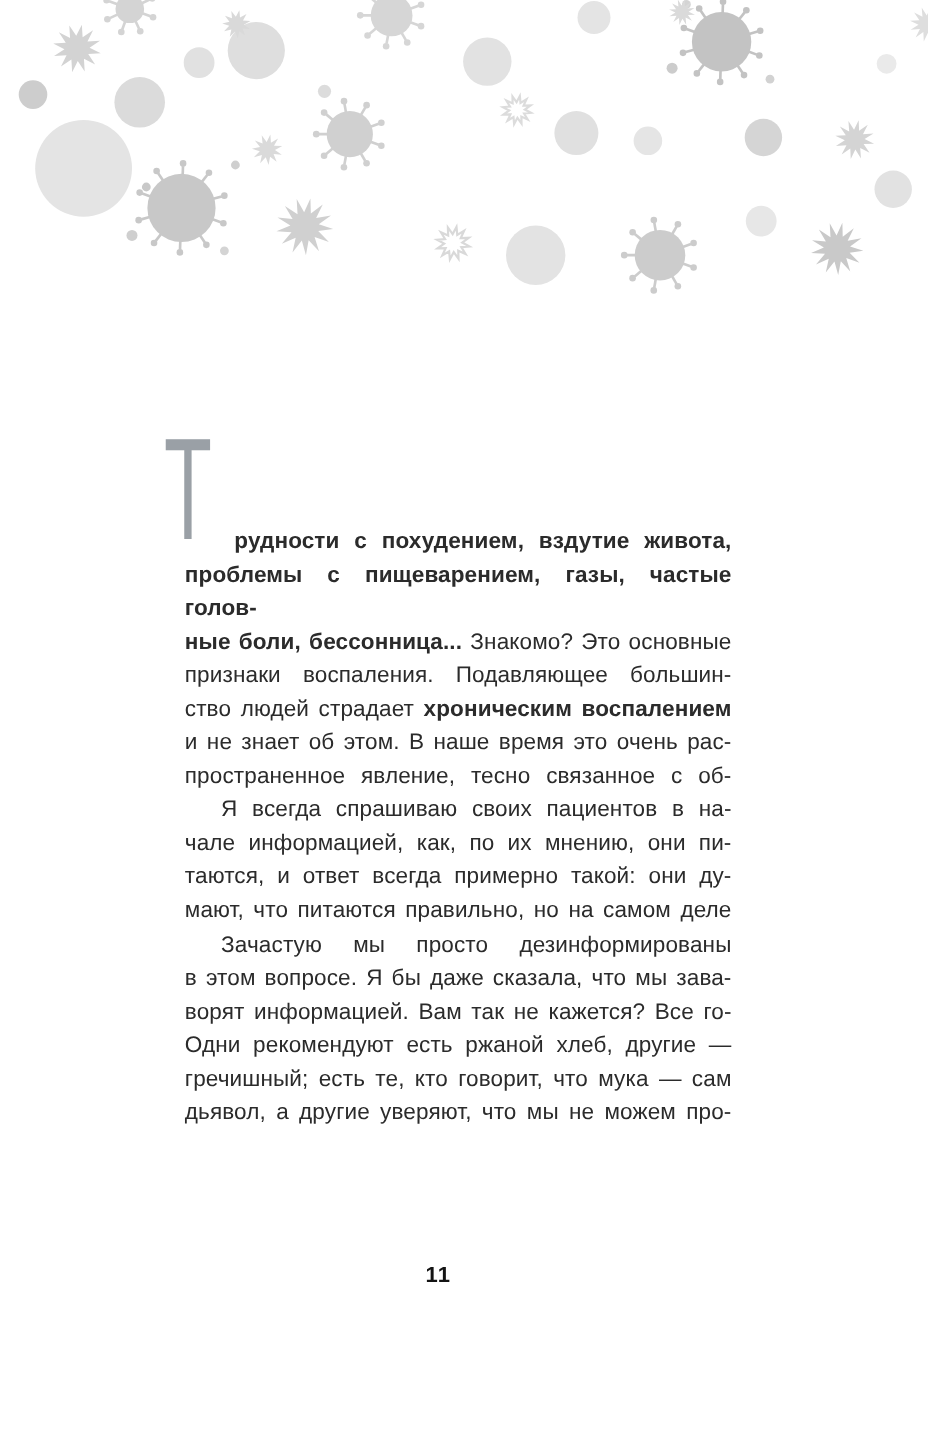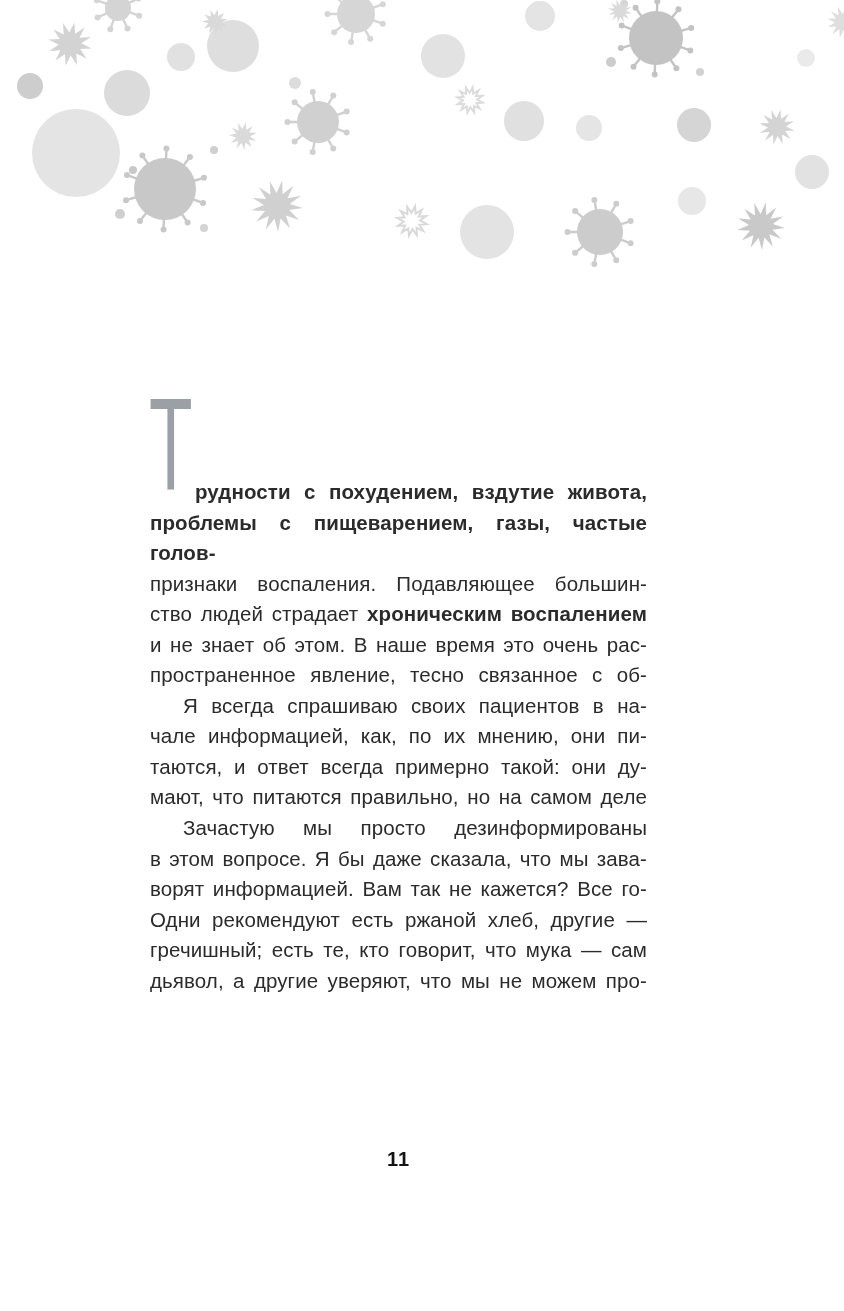--- a/index.html
+++ b/index.html
@@ -26,21 +26,21 @@
     font-size: 132px;
     line-height: 0.8;
     color: #9aa0a6;
     transform: scaleX(0.54);
     transform-origin: left top;
     font-weight: 400;
     user-select: none;
   }
   .text-block {
     position: absolute;
-    left: 150px;
+    left: 168px;
     top: 477px;
     width: 497px;
   }
   .line {
     font-size: 20.5px;
     line-height: 30.55px;
     color: #2b2b2b;
     text-align: justify;
     text-align-last: justify;
     letter-spacing: 0.1px;
@@ -230,20 +230,21 @@
     <polygon points="765.8,202.5 766.1,215.2 776.2,207.4 770.6,218.8 783.1,216.6 772.8,224.1 784.9,227.9 772.4,229.8 781.3,238.8 769.3,234.6 773.0,246.8 764.4,237.5 762.0,250.0 758.6,237.8 750.7,247.7 753.4,235.3 741.8,240.4 750.0,230.7 737.3,229.9 749.0,225.1 738.2,218.4 750.8,219.6 744.4,208.7 755.0,215.6 754.3,203.0 760.5,214.0" fill="#c9c9c9"></polygon>
     <polygon points="846.2,6.3 846.6,14.8 853.6,10.0 849.7,17.6 858.2,16.9 851.0,21.5 858.7,25.2 850.2,25.6 855.0,32.6 847.4,28.7 848.1,37.2 843.5,30.0 839.8,37.7 839.4,29.2 832.4,34.0 836.3,26.4 827.8,27.1 835.0,22.5 827.3,18.8 835.8,18.4 831.0,11.4 838.6,15.3 837.9,6.8 842.5,14.0" fill="#dedede"></polygon>
   </svg>
 
 <div id="drop-cap">Т</div>
 
 <div class="text-block">
     <div>
       <div class="line drop"><span class="b">рудности с похудением, вздутие живота,</span></div>
       <div class="line"><span class="b">проблемы с пищеварением, газы, частые голов-</span></div>
+      <div class="line"><span class="b">ные боли, бессонница...</span><span> Знакомо? Это основные</span></div>
       <div class="line"><span>признаки воспаления. Подавляющее большин-</span></div>
       <div class="line"><span>ство людей страдает </span><span class="b">хроническим воспалением</span></div>
       <div class="line"><span>и не знает об этом. В наше время это очень рас-</span></div>
       <div class="line"><span>пространенное явление, тесно связанное с об-</span></div>
     </div>
     <div>
       <div class="line indent"><span>Я всегда спрашиваю своих пациентов в на-</span></div>
       <div class="line"><span>чале информацией, как, по их мнению, они пи-</span></div>
       <div class="line"><span>таются, и ответ всегда примерно такой: они ду-</span></div>
       <div class="line"><span>мают, что питаются правильно, но на самом деле</span></div>

